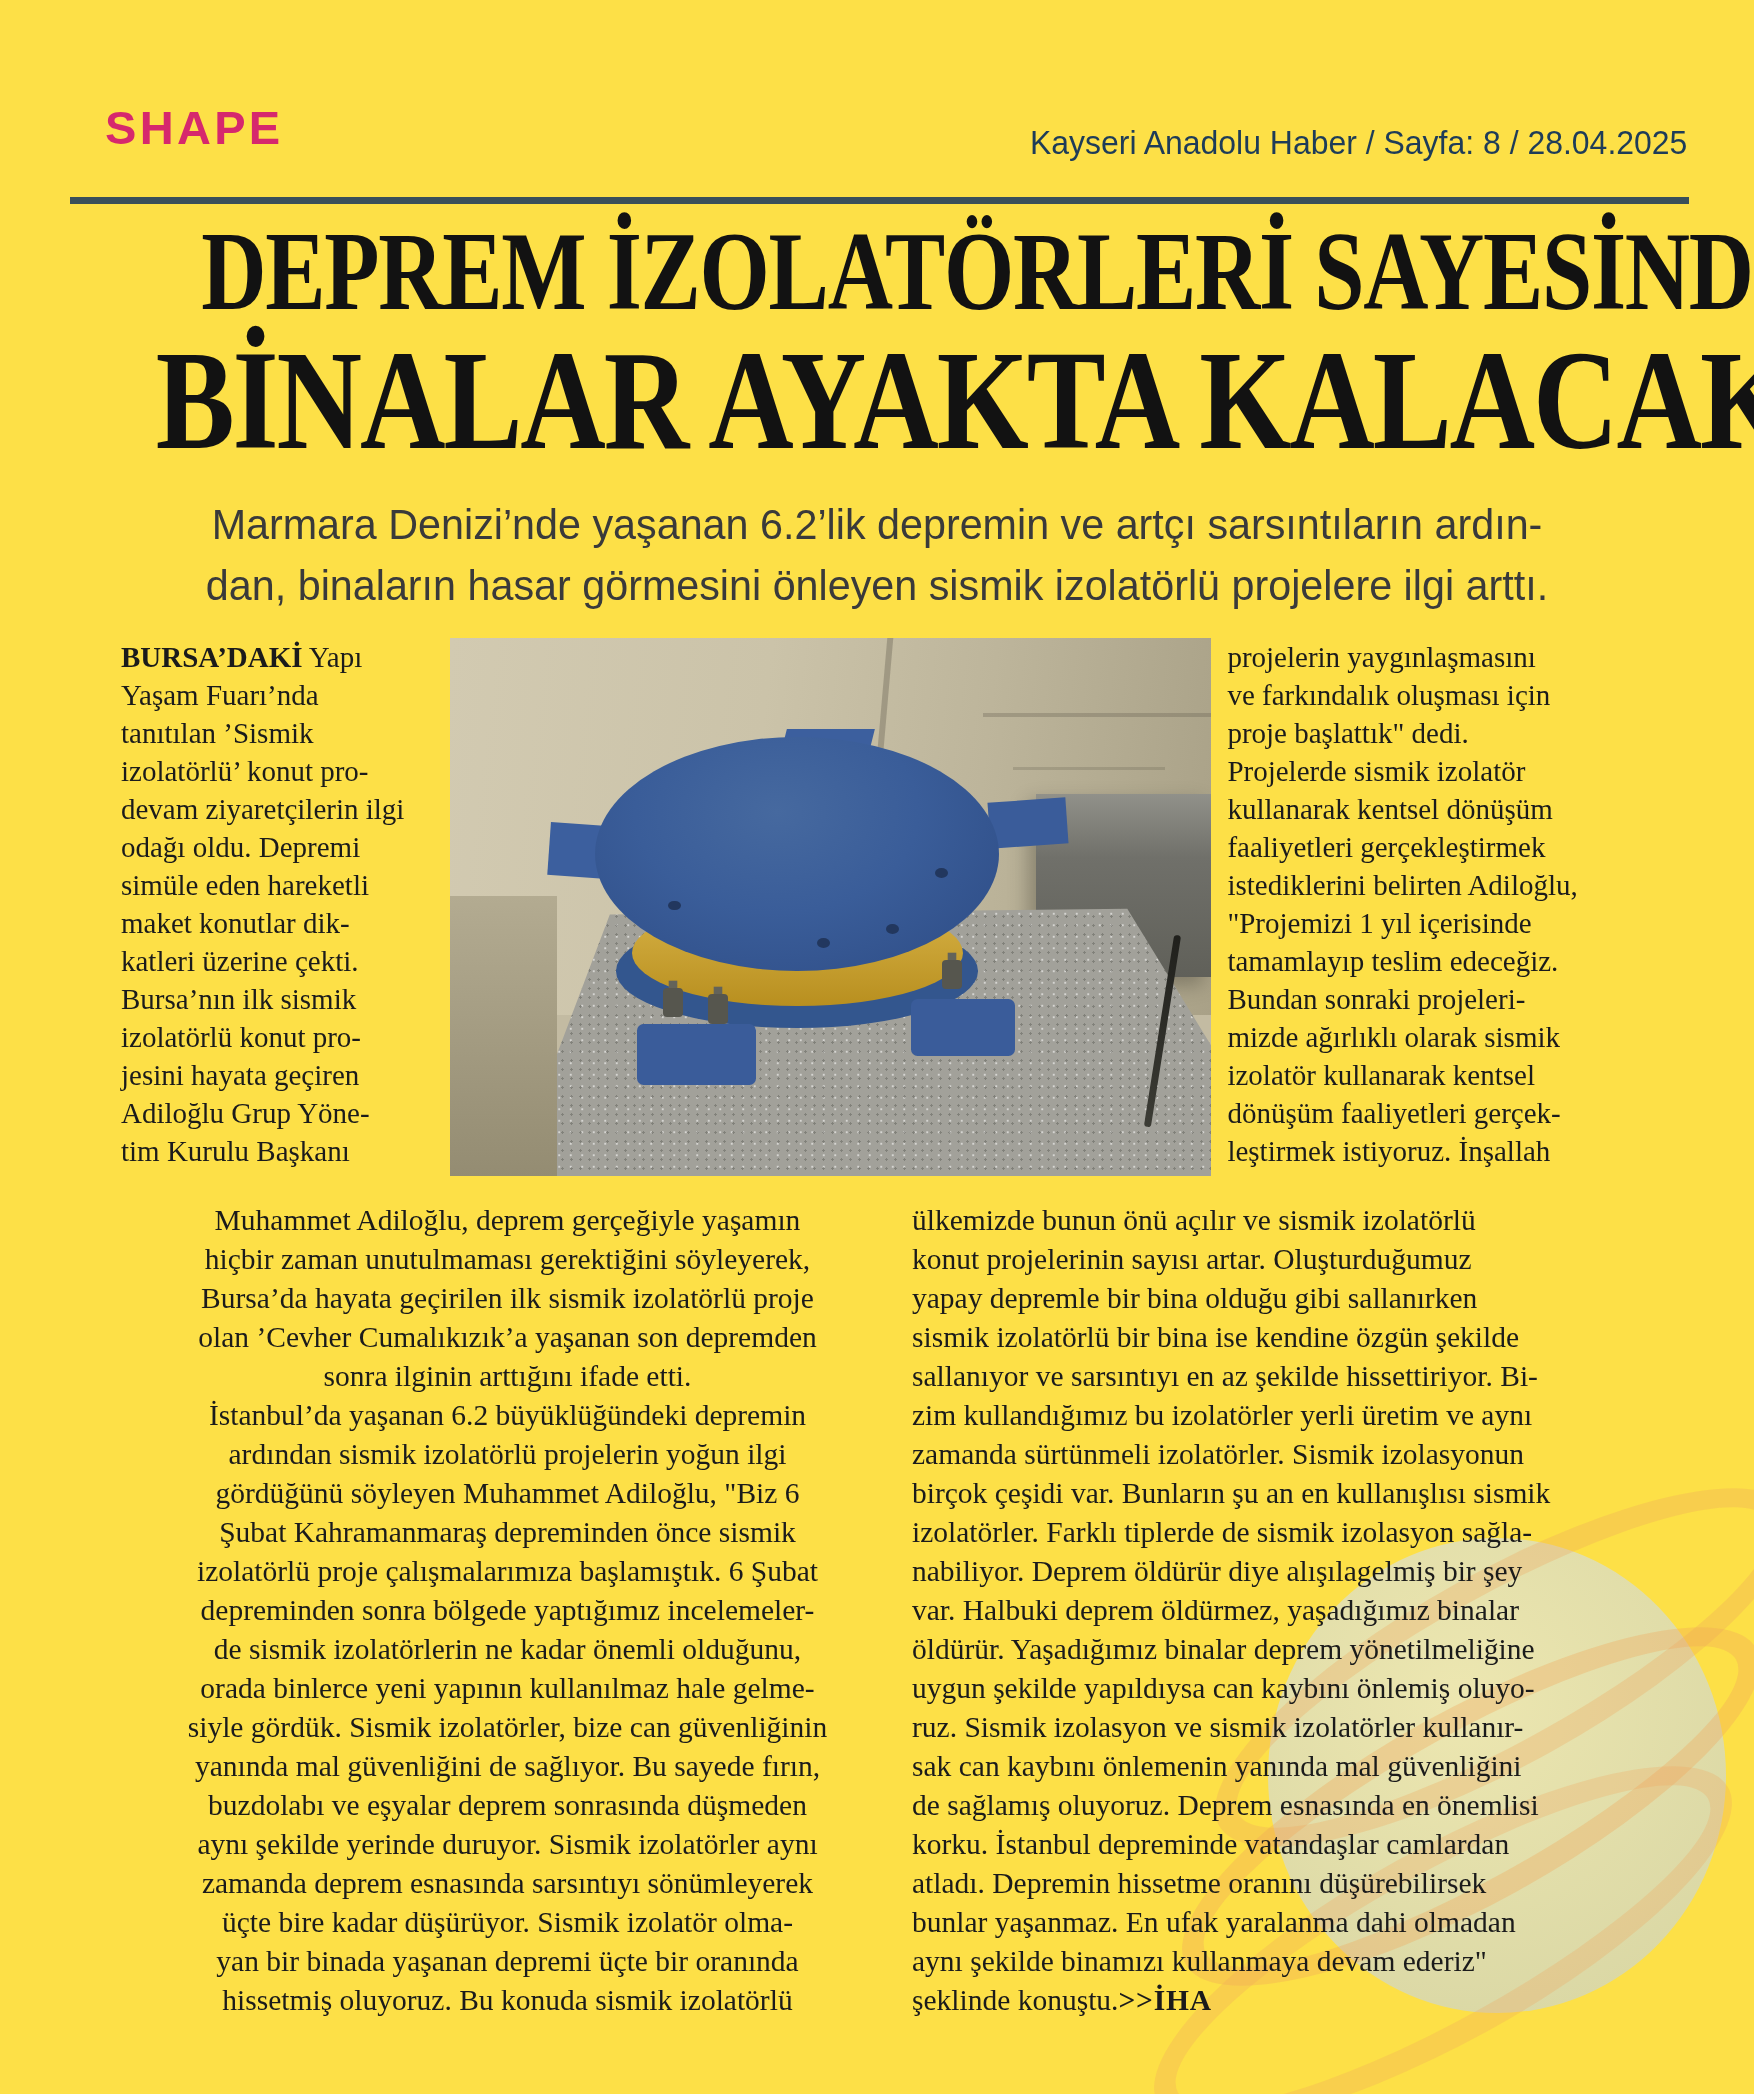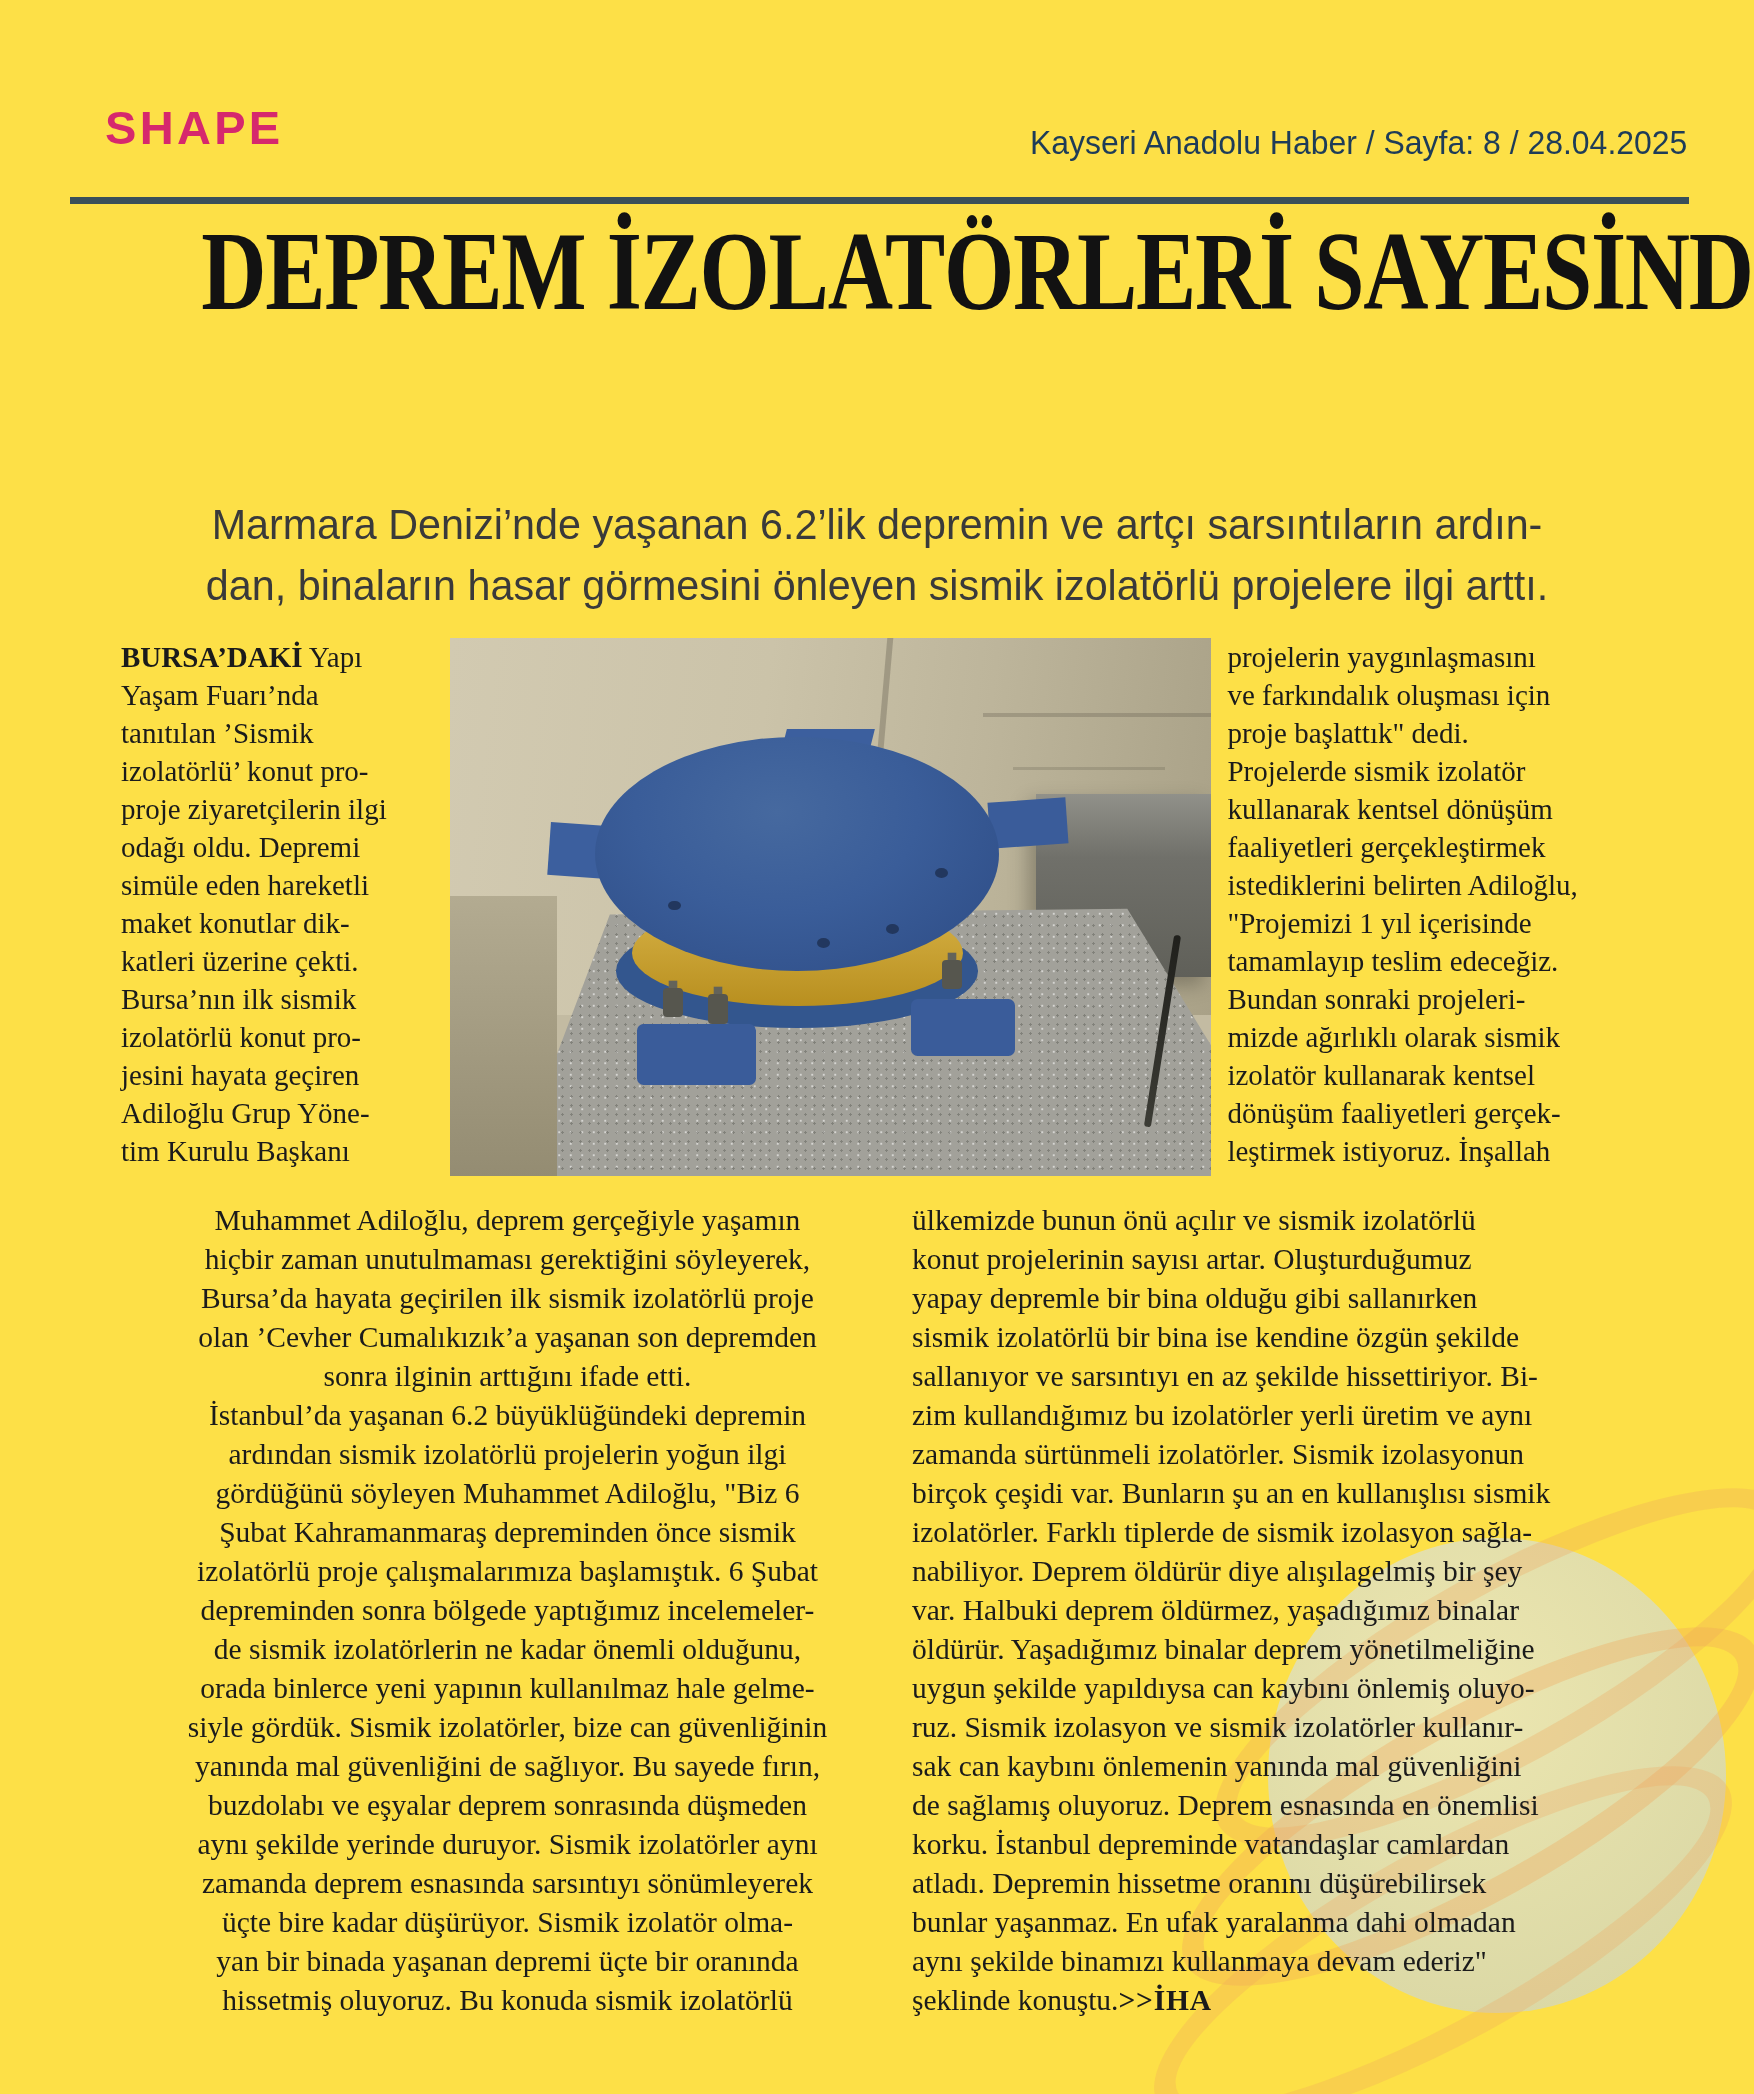--- a/index.html
+++ b/index.html
@@ -126,30 +126,33 @@
 
 <div class="page">
 
   <div class="logo">SHAPE</div>
   <div class="source">Kayseri Anadolu Haber / Sayfa: 8 / 28.04.2025</div>
   <div class="rule"></div>
 
   <div class="h1">
     <span class="condense">DEPREM İZOLATÖRLERİ SAYESİNDE</span>
   </div>
+  <div class="h2">
+    <span class="condense">BİNALAR AYAKTA KALACAK</span>
+  </div>
 
   <p class="deck">Marmara Denizi’nde yaşanan 6.2’lik depremin ve artçı sarsıntıların ardın-
 dan, binaların hasar görmesini önleyen sismik izolatörlü projelere ilgi arttı.</p>
 
   <section class="top-section">
     <div class="col col-narrow-left"><strong>BURSA’DAKİ</strong><span> Yapı
 Yaşam Fuarı’nda
 tanıtılan ’Sismik
 izolatörlü’ konut pro-
-proje ziyaretçilerin ilgi
+devam ziyaretçilerin ilgi
 odağı oldu. Depremi
 simüle eden hareketli
 maket konutlar dik-
 katleri üzerine çekti.
 Bursa’nın ilk sismik
 izolatörlü konut pro-
 jesini hayata geçiren
 Adiloğlu Grup Yöne-
 tim Kurulu Başkanı</span></div>
 

